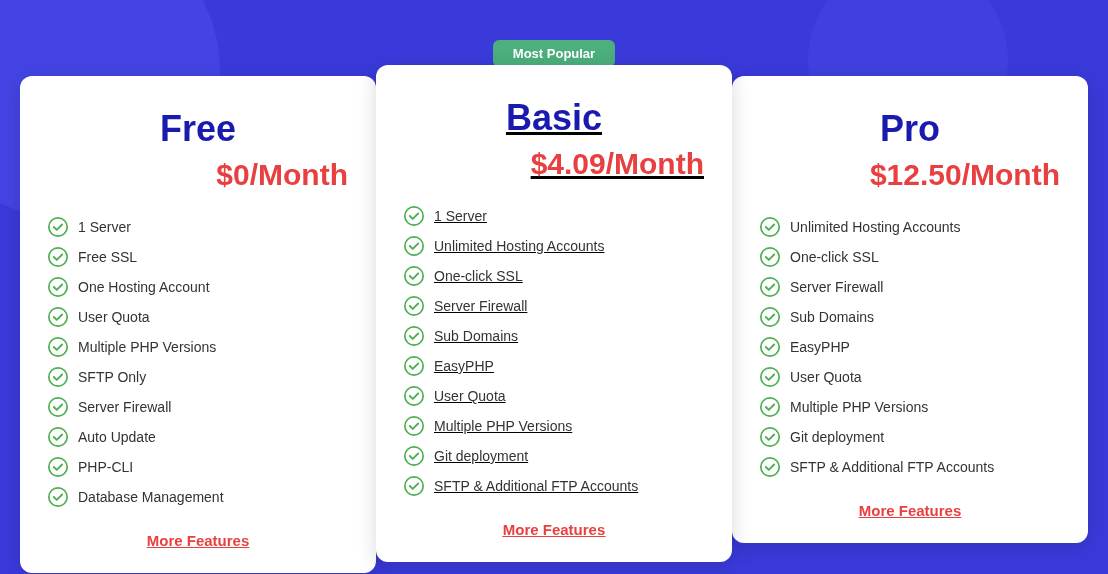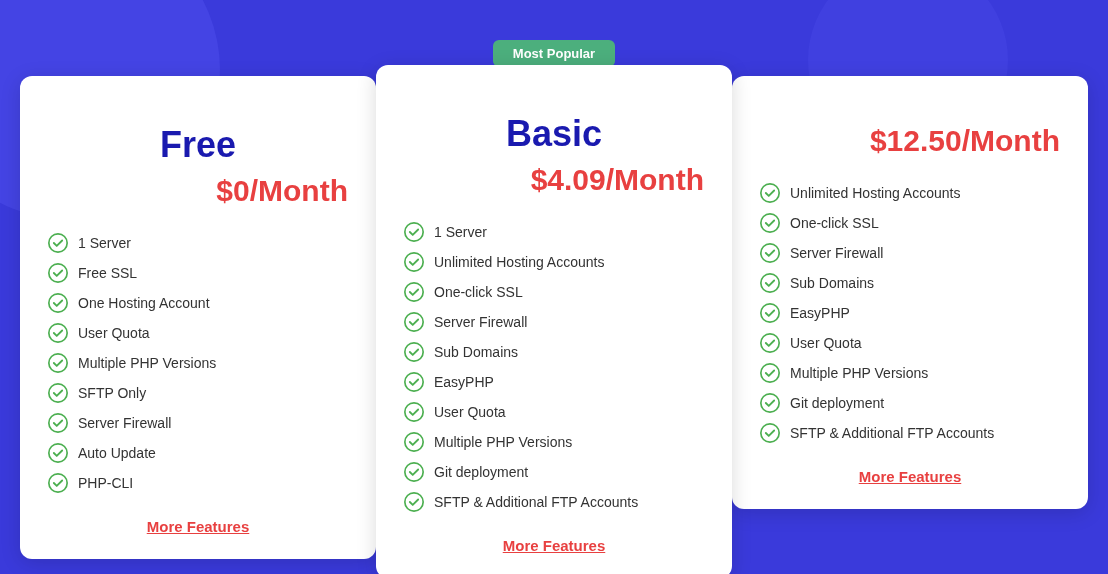--- a/index.html
+++ b/index.html
@@ -42,28 +42,29 @@
     .plan-wrapper {
       flex: 1;
       display: flex;
       flex-direction: column;
       align-items: center;
       position: relative;
     }
     .plan-card {
       background: #fff;
       border-radius: 12px;
-      padding: 48px 28px 24px;
+      padding: 32px 28px 24px;
       width: 100%;
       box-shadow: 0 4px 20px rgba(0,0,0,0.15);
       position: relative;
     }
     .plan-card.middle {
       z-index: 2;
       margin-top: -10px;
+      text-decoration: underline;
     }
     .most-popular-badge {
       background: #4caf7d;
       color: #fff;
       font-size: 13px;
       font-weight: 600;
       padding: 6px 20px;
       border-radius: 6px;
       margin-bottom: 8px;
       text-align: center;
@@ -183,20 +184,27 @@
     </svg></span>
             <span>Auto Update</span>
           </li>
           <li>
             <span class="check-icon"><svg viewBox="0 0 24 24" fill="none">
       <circle cx="12" cy="12" r="11" stroke="#4caf50" stroke-width="2" fill="none"></circle>
       <polyline points="7,12 10.5,15.5 17,9" stroke="#4caf50" stroke-width="2.2" stroke-linecap="round" stroke-linejoin="round" fill="none"></polyline>
     </svg></span>
             <span>PHP-CLI</span>
           </li>
+          <li>
+            <span class="check-icon"><svg viewBox="0 0 24 24" fill="none">
+      <circle cx="12" cy="12" r="11" stroke="#4caf50" stroke-width="2" fill="none"></circle>
+      <polyline points="7,12 10.5,15.5 17,9" stroke="#4caf50" stroke-width="2.2" stroke-linecap="round" stroke-linejoin="round" fill="none"></polyline>
+    </svg></span>
+            <span>Database Management</span>
+          </li>
         </ul>
         <a class="more-features" href="#">More Features</a>
       </div>
     </div>
     <div class="plan-wrapper">
       <div class="most-popular-badge">Most Popular</div>
       <div class="plan-card middle">
         <div class="plan-name">Basic</div>
         <div class="plan-price">$4.09/Month</div>
         <ul class="feature-list">
@@ -270,20 +278,21 @@
     </svg></span>
             <span>SFTP &amp; Additional FTP Accounts</span>
           </li>
         </ul>
         <a class="more-features" href="#">More Features</a>
       </div>
     </div>
     <div class="plan-wrapper">
       <div class="badge-spacer"></div>
       <div class="plan-card">
+        <div class="plan-name">Pro</div>
         <div class="plan-price">$12.50/Month</div>
         <ul class="feature-list">
           <li>
             <span class="check-icon"><svg viewBox="0 0 24 24" fill="none">
       <circle cx="12" cy="12" r="11" stroke="#4caf50" stroke-width="2" fill="none"></circle>
       <polyline points="7,12 10.5,15.5 17,9" stroke="#4caf50" stroke-width="2.2" stroke-linecap="round" stroke-linejoin="round" fill="none"></polyline>
     </svg></span>
             <span>Unlimited Hosting Accounts</span>
           </li>
           <li>

